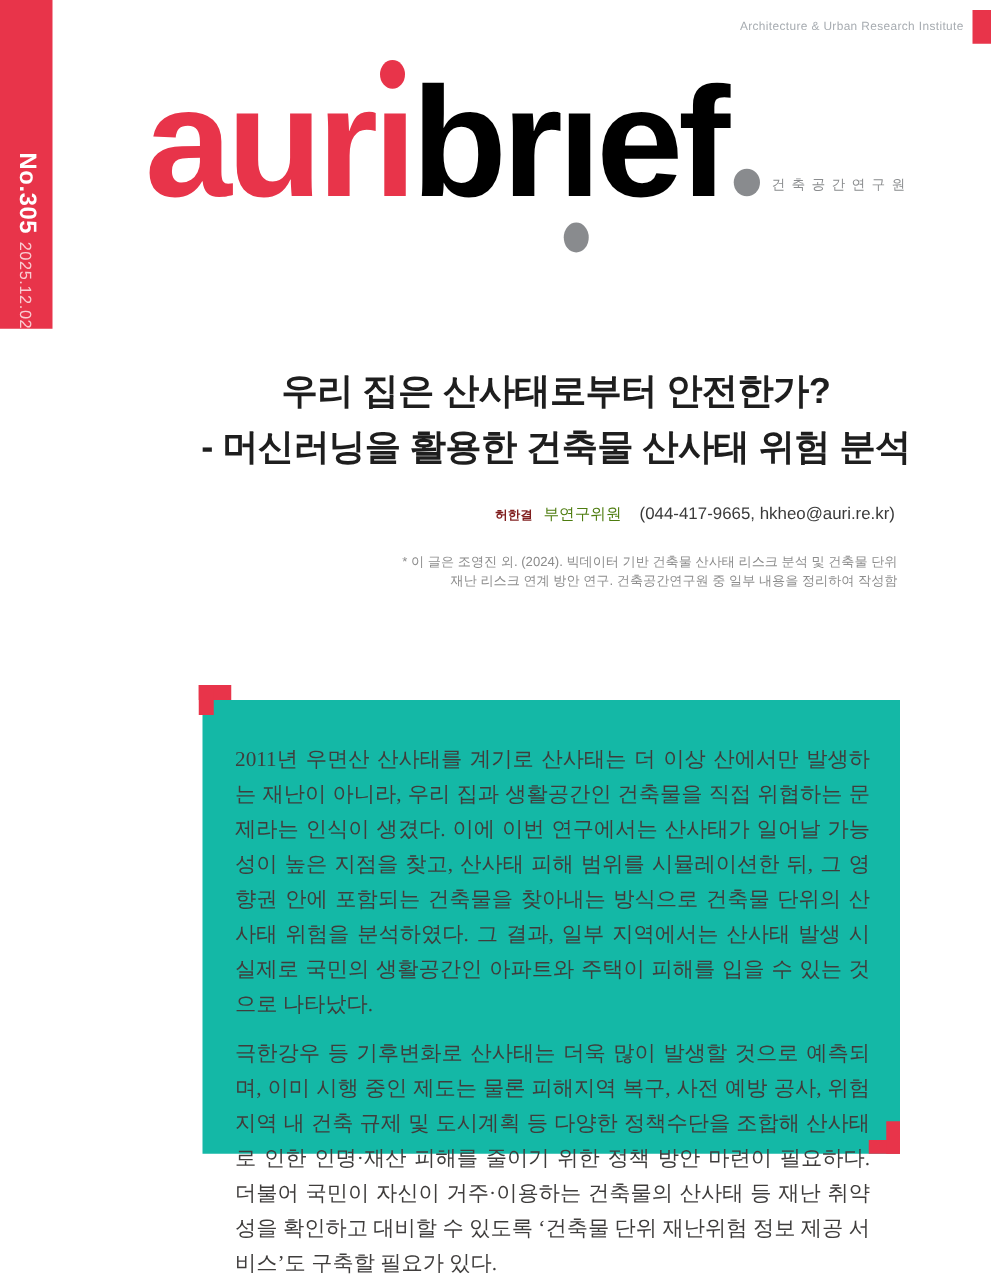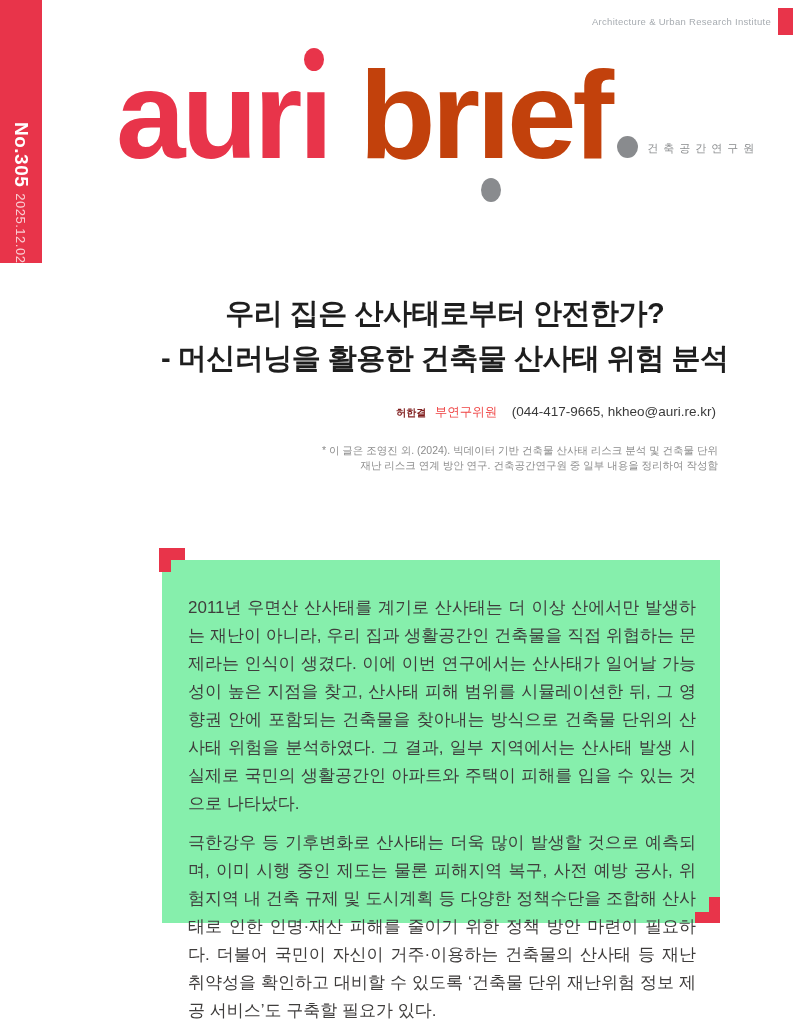--- a/index.html
+++ b/index.html
@@ -47,21 +47,21 @@
   }
 
   
   .logo {
     position: absolute; left: 116px; top: 52px;
     height: 125px; line-height: 125px;
     font-size: 125px; font-weight: bold; letter-spacing: -4px;
     white-space: nowrap;
   }
   .logo-auri { color: #e8344a; }
-  .logo-brief { color: #c2410c; margin-left: 30px; }
+  .logo-brief { color: #000000; }
   .logo-i { position: relative; }
   .dot-above {
     position: absolute; left: 5px; top: 3px;
     width: 20px; height: 23px; border-radius: 50%;
     background: #e8344a;
   }
   .dot-below {
     position: absolute; left: 5px; top: 133px;
     width: 20px; height: 24px; border-radius: 50%;
     background: #898b8e;
@@ -85,37 +85,38 @@
     white-space: nowrap;
     text-align: center;
   }
 
   
   .authors {
     position: absolute; top: 399px; right: 77px;
     text-align: right; line-height: 23px; white-space: nowrap;
   }
   .author-name { font-size: 10px; font-weight: bold; color: #7f1d1d; }
-  .author-role { font-size: 12.5px; color: #ef4444; margin-left: 4px; }
+  .author-role { font-size: 12.5px; color: #4d7c0f; margin-left: 4px; }
   .author-contact { font-size: 13.5px; color: #3a3a3a; margin-left: 10px; }
 
   
   .footnote {
     position: absolute; top: 443px; right: 75px;
     text-align: right;
     font-size: 10.5px; line-height: 15px; color: #8c8c8c;
     white-space: nowrap;
   }
 
   
   .abstract-box {
     position: absolute; left: 162px; top: 560px;
     width: 558px; height: 363px;
-    background: #86efac;
+    background: #14b8a6;
     padding: 34px 24px 0 26px;
+    font-family: Liberation Serif, serif;
   }
   .abstract-box p {
     font-size: 17px; line-height: 28px; color: #3f3d3c;
     text-align: justify;
   }
   .abstract-box p + p { margin-top: 11px; }
   .bracket-tl {
     position: absolute; left: -3px; top: -12px;
     width: 26px; height: 24px;
     border-top: 12px solid #e8344a;

